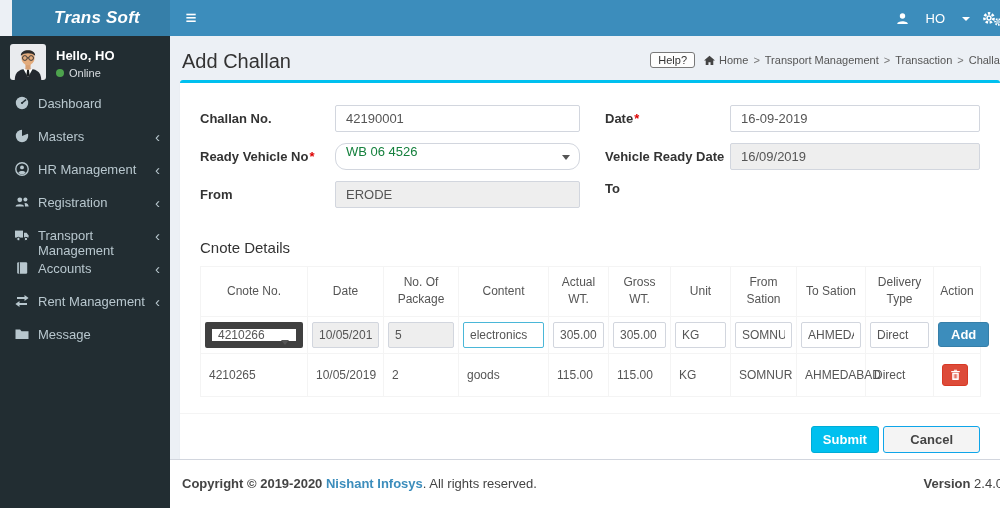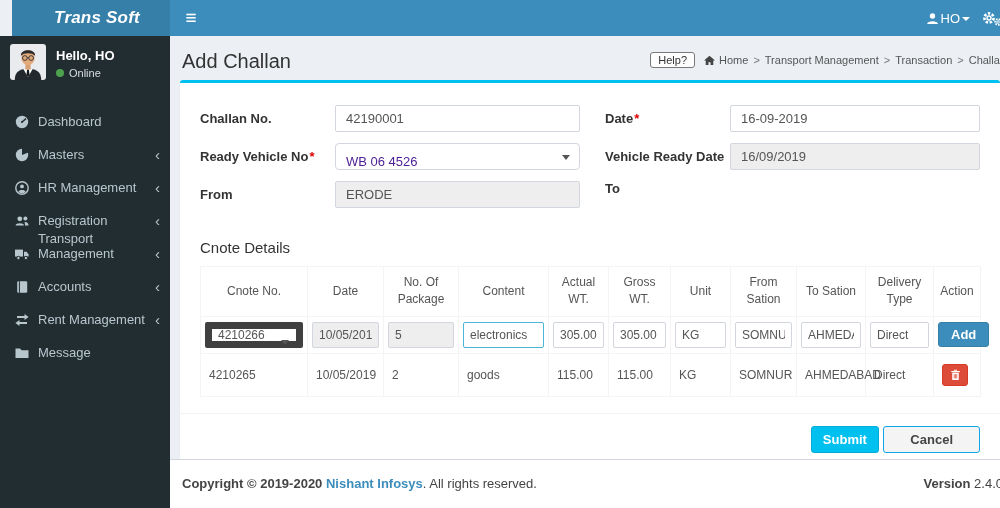--- a/index.html
+++ b/index.html
@@ -16,32 +16,32 @@
     font-size:17px; font-weight:bold; font-style:italic; letter-spacing:.2px;
   }
   .navbar {
     position:absolute; top:0; left:170px; right:0; height:36px; background:#3c8dbc;
   }
   .hamburger {
     position:absolute; left:0; top:0; width:42px; height:36px; color:#fff;
     display:flex; align-items:center; justify-content:center; font-size:19px; cursor:pointer;
   }
   .nav-right { position:absolute; right:0; top:0; height:36px; display:flex; align-items:center; }
-  .user-menu { display:flex; align-items:center; gap:2px; color:#fff; font-size:13px; padding:0 12px; height:36px; cursor:pointer; }
+  .user-menu { display:flex; align-items:center; gap:17px; color:#fff; font-size:13px; padding:0 12px; height:36px; cursor:pointer; }
   .caret-down { width:0; height:0; border-left:4px solid transparent; border-right:4px solid transparent; border-top:4px solid #fff; margin-top:1px; }
   .cogs { width:26px; height:36px; display:flex; align-items:center; margin-right:-8px; cursor:pointer; }
   
   .sidebar { position:absolute; top:36px; bottom:0; left:0; width:170px; background:#222d32; }
   .user-panel { display:flex; gap:10px; padding:8px 10px 10px 10px; }
   .avatar { width:36px; height:36px; border-radius:3px; overflow:hidden; flex:none; }
   .user-name { color:#fff; font-weight:bold; font-size:13px; margin-top:4px; }
   .user-status { display:flex; align-items:center; gap:5px; margin-top:4px; font-size:11px; color:#d9dee1; }
   .status-dot { width:8px; height:8px; border-radius:50%; background:#4da34d; }
   .menu { padding-top:6px; }
-  .menu-item { display:flex; align-items:flex-end; height:33px; padding:0 10px 0 15px; color:#b8c7ce; font-size:13px; cursor:pointer; }
+  .menu-item { display:flex; align-items:flex-start; height:33px; padding:0 10px 0 15px; color:#b8c7ce; font-size:13px; cursor:pointer; }
   .menu-item .mi-icon { width:14px; height:14px; margin-right:9px; flex:none; display:flex; }
   .menu-item svg { width:14px; height:14px; fill:#b8c7ce; }
   .chevron { margin-left:auto; font-size:15px; line-height:1; color:#b8c7ce; }
   
   .content-wrapper { position:absolute; left:170px; top:36px; right:0; bottom:49px; background:#ecf0f5; }
   .content-header { position:relative; padding:14px 10px 10px 12px; height:44px; }
   .page-title { font-size:20px; font-weight:400; color:#333; }
   .breadcrumb { position:absolute; right:-6px; top:16px; display:flex; align-items:center; font-size:11px; color:#444; white-space:nowrap; }
   .help-btn { border:1px solid #787878; background:#fdfdfd; border-radius:3px; padding:1px 7px; font-size:11px; color:#333; margin-right:9px; cursor:pointer; }
   .crumb { color:#555; cursor:pointer; }
@@ -62,21 +62,21 @@
   .col-right .form-label { width:125px; flex:none; }
   .req { color:#dd0000; margin-left:1px; }
   .col-left .input-wrap { width:245px; margin-right:25px; flex:none; }
   .col-right .input-wrap { flex:1; }
   .form-control {
     width:100%; height:27px; border:1px solid #d2d6de; border-radius:2px;
     padding:4px 10px; font-size:13px; color:#555; background:#fff;
     font-family:"Liberation Sans", sans-serif;
   }
   .disabled { background:#eee; }
-  .select-box { position:relative; width:100%; height:27px; border:1px solid #d2d6de; border-radius:4px; background:#fff; display:flex; align-items:flex-end; padding:0 10px; font-size:13px; color:#4c1d95; cursor:pointer; }
+  .select-box { position:relative; width:100%; height:27px; border:1px solid #d2d6de; border-radius:11px; background:#fff; display:flex; align-items:flex-start; padding:0 10px; font-size:13px; color:#15803d; cursor:pointer; }
   .select-caret { position:absolute; right:9px; top:11px; width:0; height:0; border-left:4px solid transparent; border-right:4px solid transparent; border-top:5px solid #555; }
   .section-title { font-size:15px; font-weight:400; color:#333; margin:20px 0 10px 0; }
   
   table.cnote { border-collapse:collapse; table-layout:fixed; width:780px; font-size:12px; color:#555; }
   .cnote th, .cnote td { border:1px solid #f4f4f4; }
   .cnote th { padding:7px 3px; font-weight:400; color:#555; text-align:center; line-height:1.45; vertical-align:middle; }
   .cnote td { padding:10px 8px; text-align:left; vertical-align:middle; }
   .cnote tr.entry td { padding:5px 4px; }
   .cell-input {
     width:100%; height:26px; border:1px solid #d2d6de; border-radius:2px;

